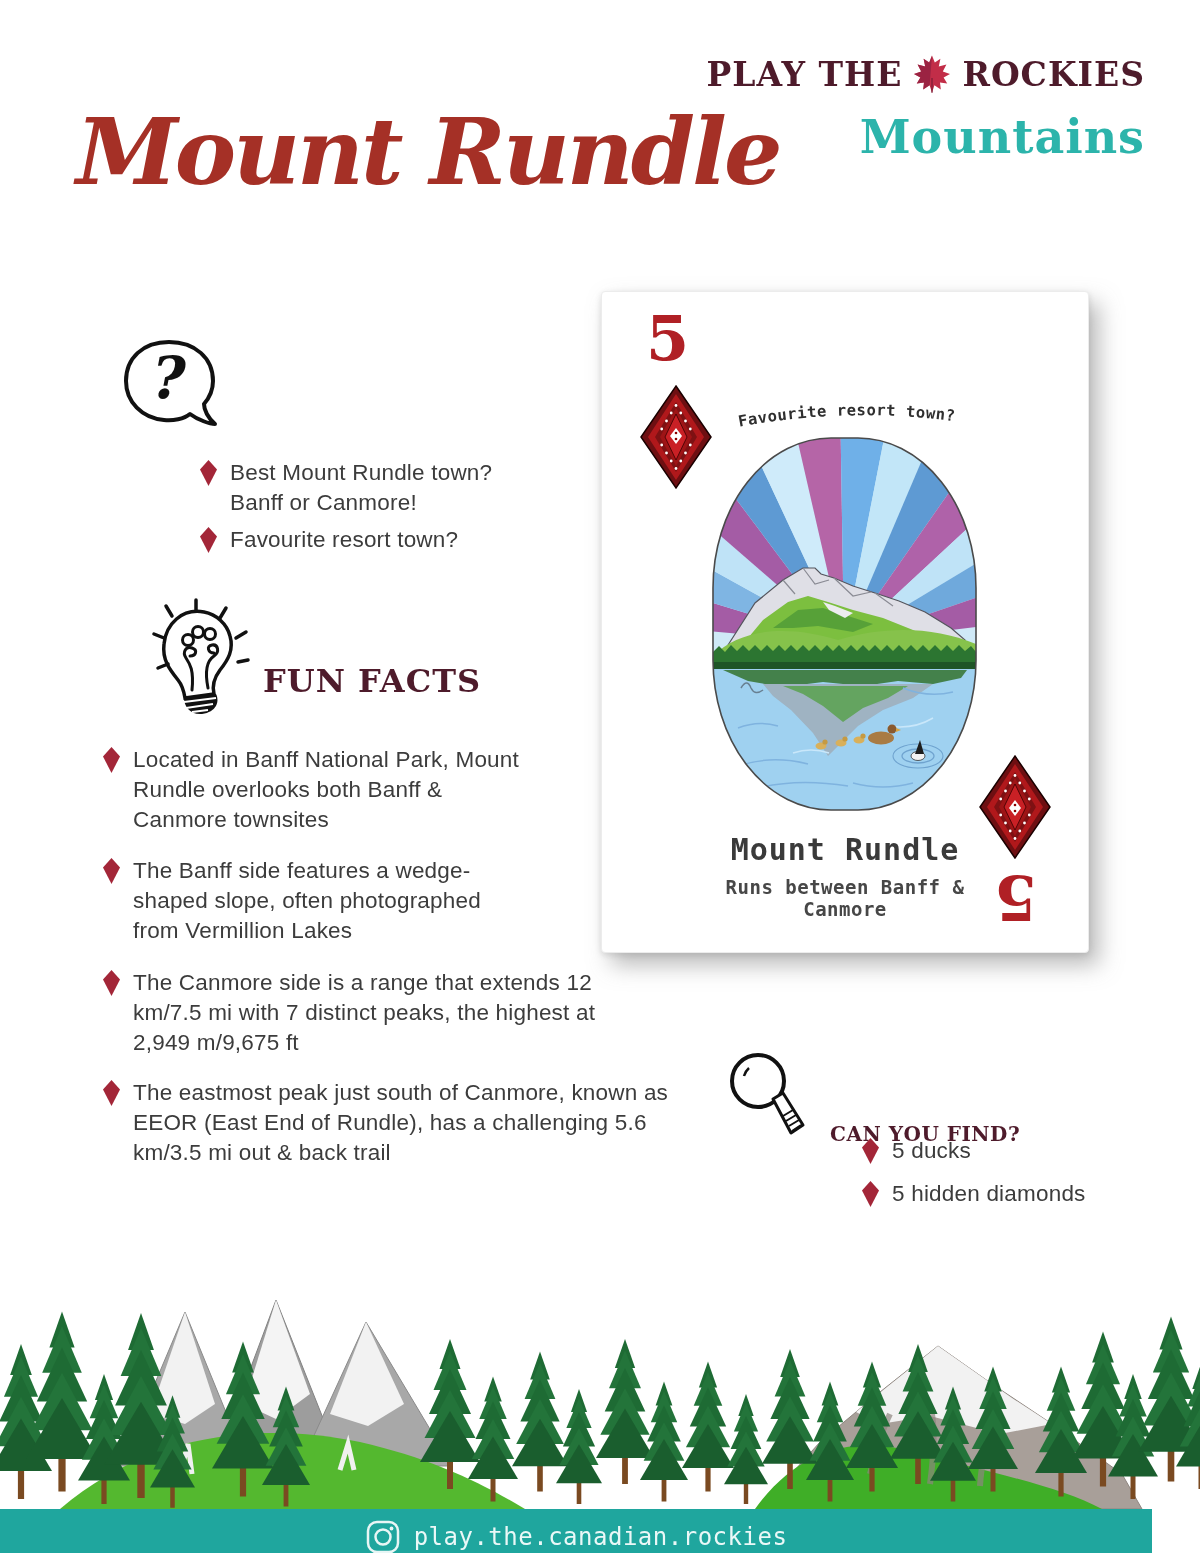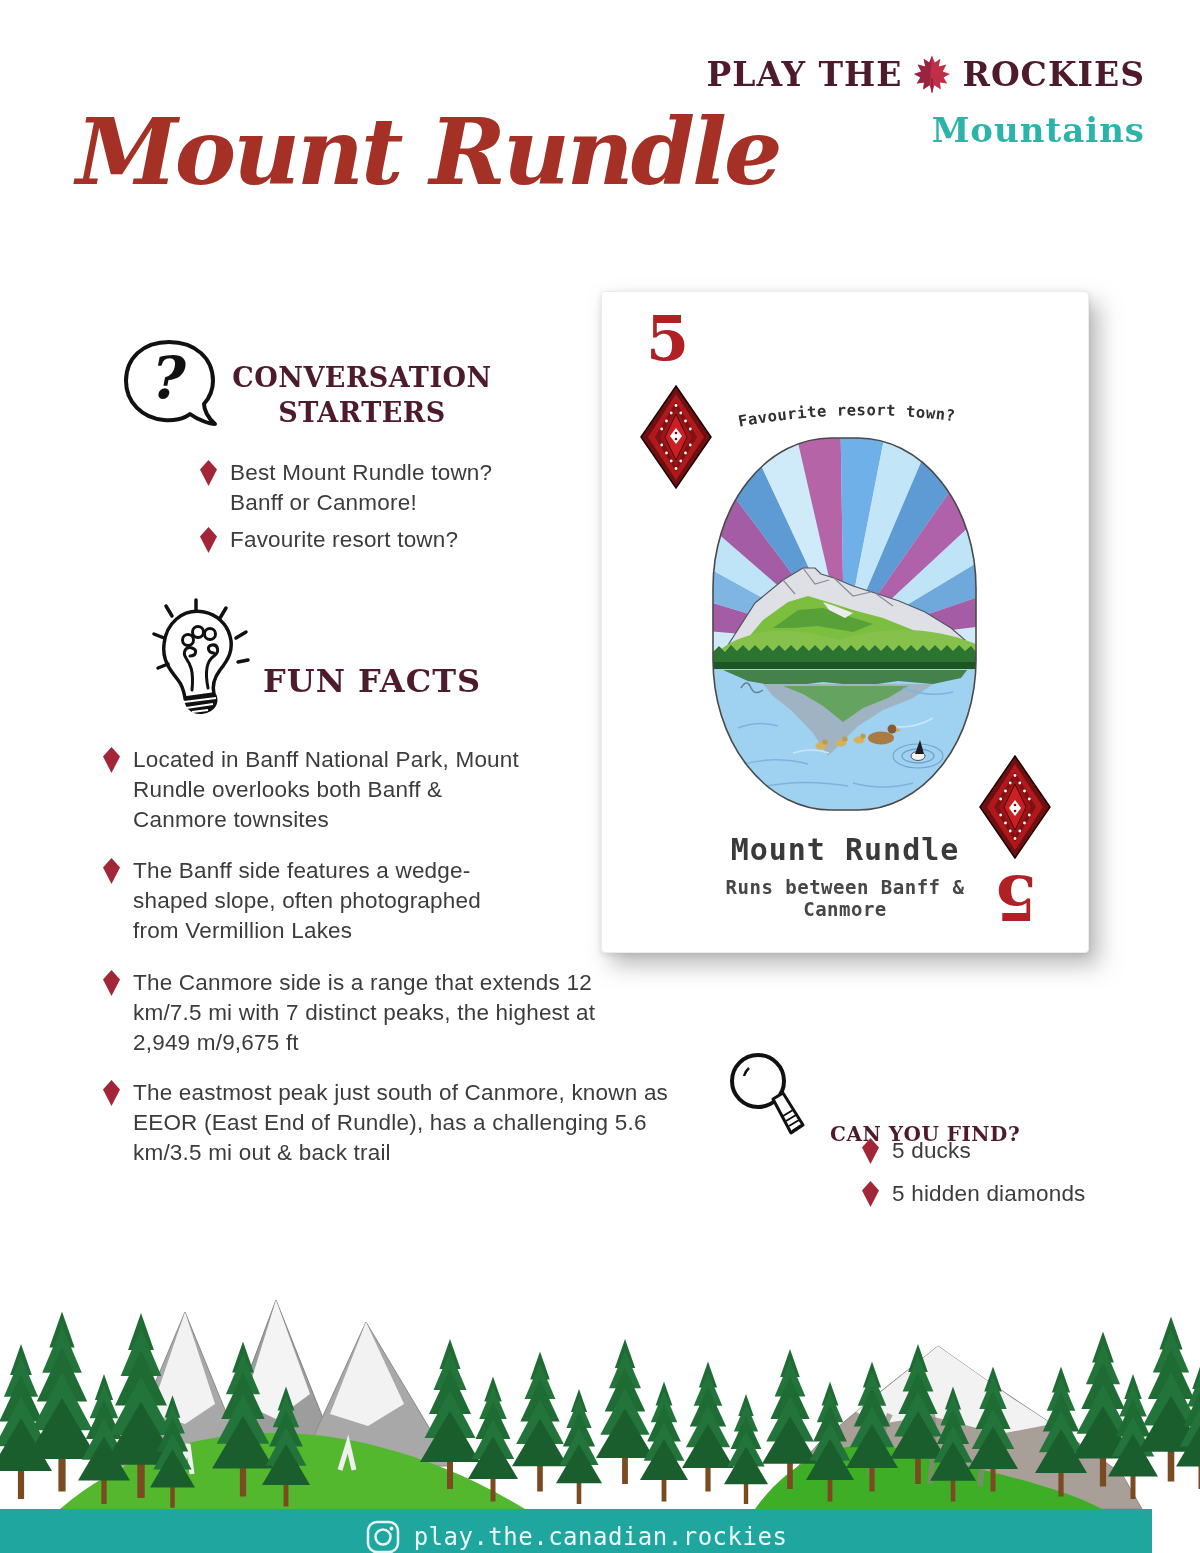--- a/index.html
+++ b/index.html
@@ -3,21 +3,21 @@
 <meta charset="utf-8">
 <style>
   html,body{margin:0;padding:0;background:#fff;}
   .page{position:relative;width:1200px;height:1553px;background:#ffffff;overflow:hidden;
         font-family:"Liberation Sans",sans-serif;margin-top:12px;}
 
   
   .brand{position:absolute;top:42px;right:55px;text-align:right;}
   .brand-row{display:flex;align-items:center;justify-content:flex-end;gap:10px;
     font-family:"DejaVu Serif",serif;font-weight:bold;font-size:33px;letter-spacing:1px;color:#4E1B2B;}
-  .brand-sub{margin-top:16px;font-family:"DejaVu Serif",serif;font-weight:bold;font-size:34px;
+  .brand-sub{margin-top:16px;font-family:"DejaVu Serif",serif;font-weight:bold;font-size:46px;
     letter-spacing:1px;color:#2CB4AB;}
 
   
   .script-title{position:absolute;left:76px;top:86px;font-family:"DejaVu Serif",serif;
     font-style:italic;font-weight:bold;font-size:92px;color:#A53026;letter-spacing:-3px;white-space:nowrap;}
 
   
   .h-slab{font-family:"DejaVu Serif",serif;font-weight:bold;color:#4E1B2B;}
 
   .conv-head{position:absolute;left:226px;top:348px;width:272px;text-align:center;
@@ -72,21 +72,20 @@
     </div>
     <div class="brand-sub">Mountains</div>
   </div>
 
   <div class="script-title">Mount Rundle</div>
 
   <svg class="icon-abs" style="left:118px;top:324px" width="102" height="104" viewBox="0 0 102 104">
     <path d="M51 6 C25 6 8 22 8 45 C8 66 24 82 46 84 C55 85 66 83 72 78 C80 84 92 88 97 88 C90 82 86 74 86 68 C92 61 95 53 95 45 C95 22 77 6 51 6 Z" fill="#fff" stroke="#111" stroke-width="4" stroke-linejoin="round"></path>
     <text x="51" y="62" text-anchor="middle" font-family="DejaVu Serif, serif" font-style="italic" font-size="58" font-weight="bold" fill="#111">?</text>
   </svg>
-  <div class="h-slab conv-head">CONVERSATION STARTERS</div>
 
   <div class="bullet" style="left:200px;top:446px;width:330px">
     <svg class="dmd" width="17" height="26" viewBox="0 0 17 26">
         <polygon points="8.5,0 17,9.5 8.5,26 0,9.5" fill="#A32638"></polygon>
       </svg>
     <div class="txt" style="max-width:278px">Best Mount Rundle town? Banff or Canmore!</div>
   </div>
   <div class="bullet" style="left:200px;top:513px;width:330px">
     <svg class="dmd" width="17" height="26" viewBox="0 0 17 26">
         <polygon points="8.5,0 17,9.5 8.5,26 0,9.5" fill="#A32638"></polygon>

